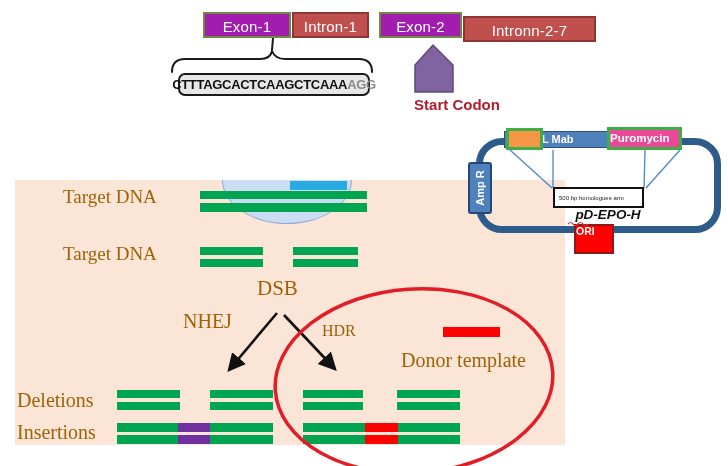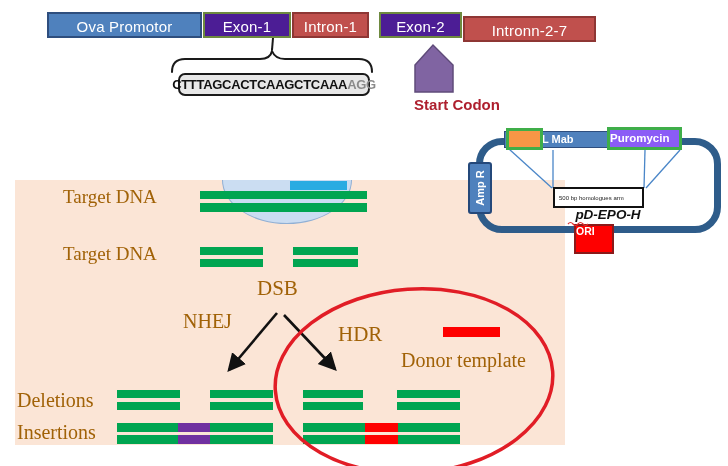--- a/index.html
+++ b/index.html
@@ -2,38 +2,38 @@
 <html><head>
 <meta charset="utf-8">
 <style>
   html,body{margin:0;padding:0;background:#fff;}
   #screen{position:relative;width:728px;height:466px;background:#ffffff;overflow:hidden;
           font-family:"Liberation Sans",sans-serif;}
   
   .gblock{position:absolute;height:26px;line-height:26px;text-align:center;color:#fff;
           font-size:15px;letter-spacing:.2px;box-sizing:border-box;}
   .blk-blue {background:#4F81BD;border:2px solid #2E4E7E;}
-  .blk-green{background:#4c1d95;border:2px solid #6E8A3F;}
+  .blk-green{background:#a21caf;border:2px solid #6E8A3F;}
   .blk-red  {background:#C0504D;border:2px solid #8E3634;}
   #seq-box{position:absolute;left:178px;top:73px;width:192px;height:23px;background:#E7E7E7;
            border:2px solid #1a1a1a;border-radius:7px;box-sizing:border-box;
            display:flex;align-items:center;justify-content:center;
            font-weight:700;font-size:13px;letter-spacing:-0.3px;color:#111;}
   #seq-box .pam{color:#8a8a8a;}
   #start-codon{position:absolute;left:403px;top:96px;width:108px;text-align:center;
                font-weight:700;font-size:15px;color:#AE1F2E;}
   
   #plasmid-ring{position:absolute;left:476px;top:138px;width:245px;height:95px;
                 border:7px solid #2E5C8A;border-radius:26px;box-sizing:border-box;z-index:6;}
   .pl-label{position:absolute;color:#fff;font-weight:700;box-sizing:border-box;z-index:8;}
   #hlmab-bar{left:504px;top:131px;width:108px;height:17px;background:#4F81BD;
              border:1px solid #2E4E7E;font-size:11px;line-height:15px;padding-left:26px;}
   #orange-box{position:absolute;left:506px;top:128px;width:37px;height:22px;background:#F79646;
               border:3px solid #3FAE49;box-sizing:border-box;z-index:9;}
-  #puromycin-box{left:607px;top:127px;width:75px;height:23px;background:#8b5cf6;
+  #puromycin-box{left:607px;top:127px;width:75px;height:23px;background:#ec4899;
                  border:3px solid #3FAE49;font-size:11.5px;line-height:17px;z-index:9;}
   #ampr-box{left:468px;top:162px;width:24px;height:52px;background:#4F81BD;border:2px solid #24487A;
             border-radius:3px;font-size:11px;display:flex;align-items:center;justify-content:center;}
   #ampr-box span{transform:rotate(-90deg);white-space:nowrap;display:block;}
   #ori-box{left:574px;top:224px;width:40px;height:30px;background:#FE0000;border:2px solid #8B1A1A;
            font-size:10.5px;line-height:11px;}
   #homology-box{position:absolute;left:553px;top:187px;width:91px;height:21px;background:#fff;
                 border:2px solid #111;box-sizing:border-box;z-index:8;
                 font-size:6px;color:#222;display:flex;align-items:center;padding-left:4px;}
   #plasmid-name{position:absolute;left:560px;top:207px;width:96px;text-align:center;z-index:8;
@@ -51,21 +51,20 @@
   .seg-p{background:#7030A0;height:100%;}
   .seg-r{background:#FE0000;height:100%;}
   #donor-bar{position:absolute;left:443px;top:327px;width:57px;height:10px;background:#FE0000;z-index:4;}
   .svg-abs{position:absolute;z-index:5;}
 </style>
 </head>
 <body>
 
 <div id="screen">
 
-  <div class="gblock blk-blue" style="left:47px;top:12px;width:155px;">Ova Promotor</div>
   <div class="gblock blk-green" style="left:203px;top:12px;width:88px;">Exon-1</div>
   <div class="gblock blk-red" style="left:292px;top:12px;width:77px;">Intron-1</div>
   <div class="gblock blk-green" style="left:379px;top:12px;width:83px;">Exon-2</div>
   <div class="gblock blk-red" style="left:463px;top:16px;width:133px;">Intronn-2-7</div>
 
   <svg class="svg-abs" style="left:165px;top:35px;" width="215" height="42">
     <path d="M7,37 C7,28 11,24 20,24 L95,24 C102,24 106,21 107,16 C109,21 113,24 120,24 L194,24 C203,24 207,28 207,37" fill="none" stroke="#1a1a1a" stroke-width="2" stroke-linecap="round"></path>
     <path d="M108,3 L107,15" fill="none" stroke="#1a1a1a" stroke-width="2"></path>
   </svg>
 
@@ -98,21 +97,21 @@
   <svg class="svg-abs" style="left:180px;top:300px;" width="200" height="80">
     <defs>
       <marker id="ah" markerWidth="9" markerHeight="9" refX="6" refY="3.5" orient="auto">
         <polygon points="0,0 7,3.5 0,7" fill="#111"></polygon>
       </marker>
     </defs>
     <line x1="97" y1="13" x2="49" y2="70" stroke="#111" stroke-width="2.6" marker-end="url(#ah)"></line>
     <line x1="104" y1="15" x2="155" y2="69" stroke="#111" stroke-width="2.6" marker-end="url(#ah)"></line>
   </svg>
   <div class="serif-label" style="left:183px;top:310px;font-size:20px;">NHEJ</div>
-  <div class="serif-label" style="left:322px;top:322px;font-size:21px;margin-left:16px;">HDR</div>
+  <div class="serif-label" style="left:322px;top:322px;font-size:16px;">HDR</div>
 
   <div id="donor-bar"></div>
   <div class="serif-label" style="left:17px;top:389px;font-size:20px;">Deletions</div>
 
   <div class="serif-label" style="left:401px;top:349px;font-size:20px;">Donor template</div>
   <div class="gbar" style="left:117px;top:390px;width:63px;"></div>
   <div class="gbar" style="left:117px;top:402px;width:63px;"></div>
   <div class="gbar" style="left:210px;top:390px;width:63px;"></div>
   <div class="gbar" style="left:210px;top:402px;width:63px;"></div>
   <div class="gbar" style="left:303px;top:390px;width:60px;"></div>

